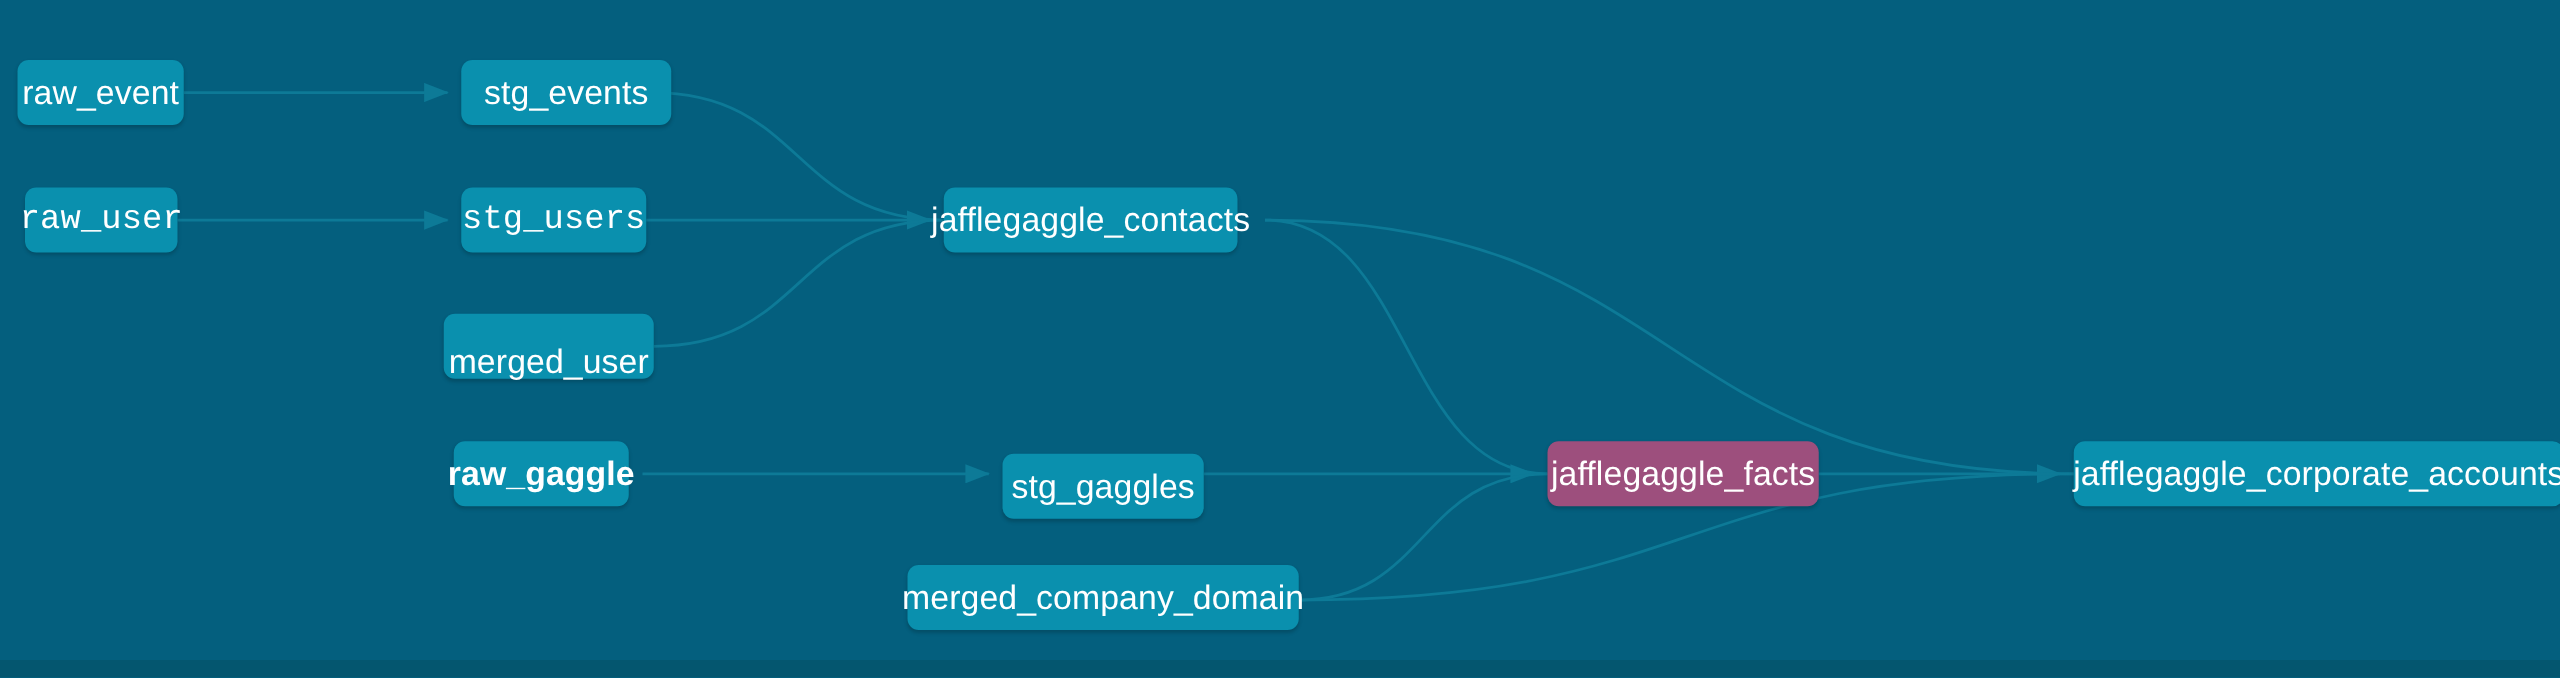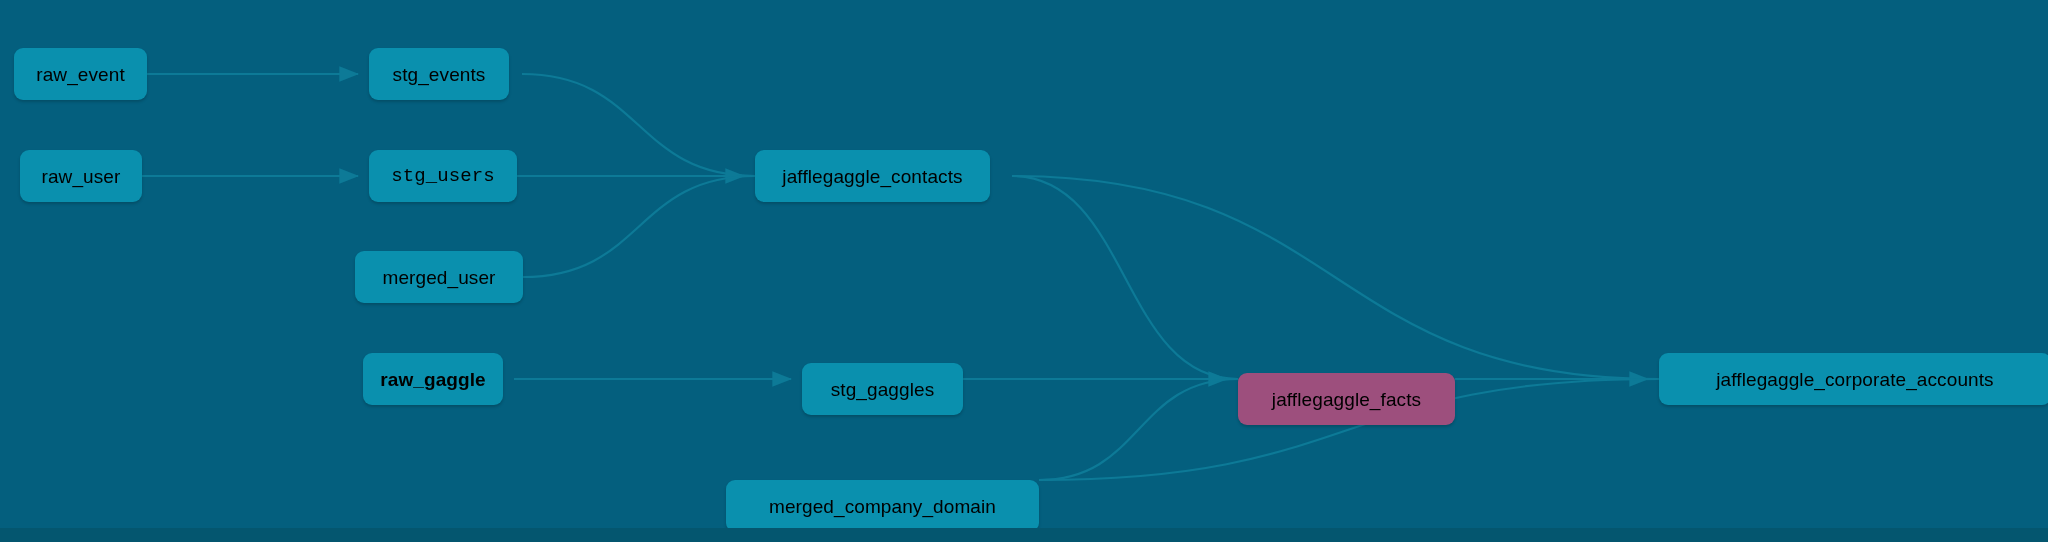--- a/index.html
+++ b/index.html
@@ -34,36 +34,35 @@
   .edge-path {
     fill: none;
     stroke: #0d7a97;
     stroke-width: 2.2;
   }
   .node {
     position: absolute;
     box-sizing: border-box;
     background: #0a90ae;
     border-radius: 9px;
-    color: #000000;
-    font-size: 19px;
+    color: #ffffff;
+    font-size: 27px;
     line-height: 1;
     letter-spacing: 0.1px;
     display: flex;
     align-items: center;
     justify-content: center;
     padding: 0 17px;
     height: 52px;
     white-space: nowrap;
     box-shadow: 0 2px 3px rgba(0,0,0,0.18);
     cursor: pointer;
   }
   .node.highlight {
     background: #9d4f7d;
-    margin-top: 20px;
   }
   .node-label {
     pointer-events: none;
   }
 </style>
 </head>
 <body>
 
 <div id="canvas">
   <svg class="edges" viewBox="0 0 2048 542" xmlns="http://www.w3.org/2000/svg">
@@ -84,42 +83,42 @@
         <path class="edge-path" d="M 1039,480 C 1142.48,480 1134.52,379 1238,379" stroke="#0d7a97"></path>
         <path class="edge-path" d="M 1012,176 C 1348.44,176 1322.56,379 1659,379" stroke="#0d7a97"></path>
         <path class="edge-path" d="M 1455,379 C 1555.36,379 1547.64,379 1648,379" stroke="#0d7a97" marker-end="url(#arrowhead)"></path>
         <path class="edge-path" d="M 1039,480 C 1361.4,480 1336.6,379 1659,379" stroke="#0d7a97"></path>
       </g>
   </svg>
   <div id="node-layer">
       <div class="node" style="left: 14px; top: 48px; width: 133px;">
         <span class="node-label">raw_event</span>
       </div>
-      <div class="node" style="left: 369px; top: 48px; width: 140px;">
+      <div class="node" style="left: 369px; top: 48px; width: 168px;">
         <span class="node-label">stg_events</span>
       </div>
-      <div class="node" style="left: 20px; top: 150px; width: 122px;">
+      <div class="node" style="left: 20px; top: 150px; width: 122px; font-family: Liberation Mono, monospace;">
         <span class="node-label">raw_user</span>
       </div>
       <div class="node" style="left: 369px; top: 150px; width: 148px; font-family: Liberation Mono, monospace;">
         <span class="node-label">stg_users</span>
       </div>
-      <div class="node" style="left: 355px; top: 251px; width: 168px;">
+      <div class="node" style="left: 355px; top: 251px; width: 168px; align-items: flex-end;">
         <span class="node-label">merged_user</span>
       </div>
       <div class="node" style="left: 755px; top: 150px; width: 235px;">
         <span class="node-label">jafflegaggle_contacts</span>
       </div>
       <div class="node" style="left: 363px; top: 353px; width: 140px; font-weight: bold;">
         <span class="node-label">raw_gaggle</span>
       </div>
       <div class="node" style="left: 802px; top: 353px; width: 161px; margin-top: 10px;">
         <span class="node-label">stg_gaggles</span>
       </div>
-      <div class="node" style="left: 726px; top: 480px; width: 313px;">
+      <div class="node" style="left: 726px; top: 452px; width: 313px;">
         <span class="node-label">merged_company_domain</span>
       </div>
       <div class="node highlight" style="left: 1238px; top: 353px; width: 217px;">
         <span class="node-label">jafflegaggle_facts</span>
       </div>
       <div class="node" style="left: 1659px; top: 353px; width: 392px;">
         <span class="node-label">jafflegaggle_corporate_accounts</span>
       </div>
     </div>
   <div id="bottom-band"></div>

